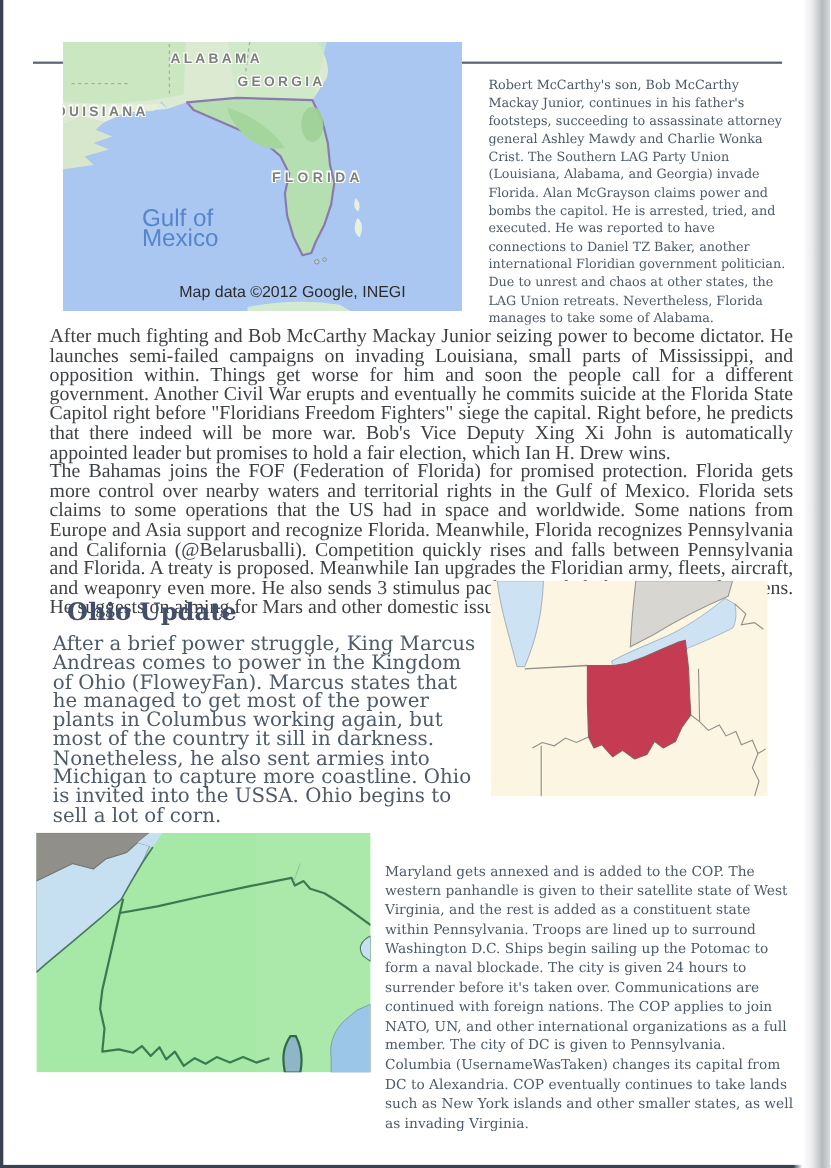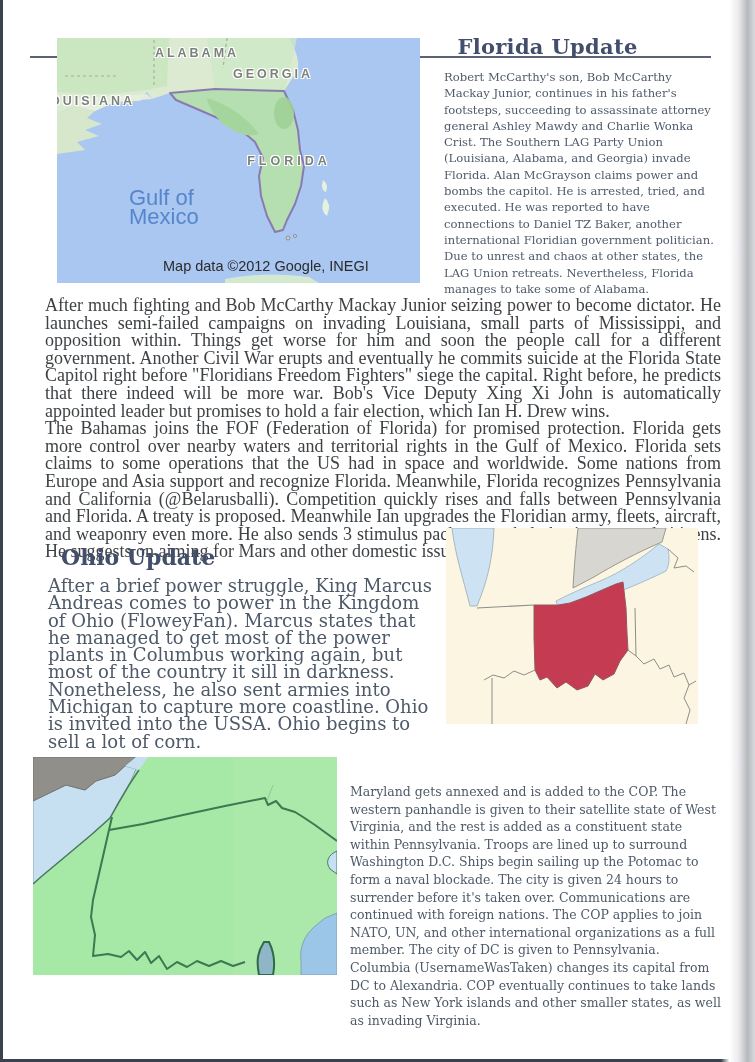--- a/index.html
+++ b/index.html
@@ -37,21 +37,21 @@
   .map{position:absolute;overflow:hidden;}
   .fl-map{left:57px;top:38px;width:363px;height:245px;z-index:1;}
   .oh-map{left:446px;top:528px;width:252px;height:196px;}
   .pa-map{left:33px;top:757px;width:304px;height:218px;}
   .map svg{position:absolute;left:0;top:0;display:block;}
 
   .gmap-label{position:absolute;font-family:"Liberation Sans",sans-serif;font-weight:600;
     color:#7b807b;letter-spacing:3px;font-size:12.5px;white-space:nowrap;
     text-shadow:-1px -1px 0 #fff,1px -1px 0 #fff,-1px 1px 0 #fff,1px 1px 0 #fff;}
   .lbl-alabama{left:85px;top:8px;width:110px;text-align:center;}
-  .lbl-georgia{left:153px;top:29px;width:92px;text-align:center;margin-left:17px;}
+  .lbl-georgia{left:153px;top:29px;width:92px;text-align:center;}
   .lbl-louisiana{left:-7px;top:56px;}
   .lbl-florida{left:183px;top:116px;width:98px;text-align:center;letter-spacing:4px;}
   .lbl-gulf{position:absolute;left:40px;top:150px;font-family:"Liberation Sans",sans-serif;
     font-size:22px;line-height:19px;color:#5586cc;font-weight:400;margin-left:32px;}
   .lbl-attrib{position:absolute;left:106px;top:220px;font-family:"Liberation Sans",sans-serif;
     font-size:14.5px;color:#2b2b2b;white-space:nowrap;}
 </style>
 </head>
 <body>
 
@@ -88,21 +88,20 @@
       <path d="M168,241 Q212,233 252,239 L262,245 L168,245 Z" fill="#d4ead0"></path>
     </svg>
     <span class="gmap-label lbl-alabama">ALABAMA</span>
     <span class="gmap-label lbl-georgia">GEORGIA</span>
     <span class="gmap-label lbl-louisiana">OUISIANA</span>
     <span class="gmap-label lbl-florida">FLORIDA</span>
     <span class="lbl-gulf"><span>Gulf of</span><br><span>Mexico</span></span>
     <span class="lbl-attrib">Map data ©2012 Google, INEGI</span>
   </div>
 
-  <h1 class="fl-title">Florida Update</h1>
   <div class="fl-sidebar">Robert McCarthy's son, Bob McCarthy Mackay Junior, continues in his father's footsteps, succeeding to assassinate attorney general Ashley Mawdy and Charlie Wonka Crist. The Southern LAG Party Union (Louisiana, Alabama, and Georgia) invade Florida. Alan McGrayson claims power and bombs the capitol. He is arrested, tried, and executed. He was reported to have connections to Daniel TZ Baker, another international Floridian government politician. Due to unrest and chaos at other states, the LAG Union retreats. Nevertheless, Florida manages to take some of Alabama.</div>
 
   <div class="paras">
     <p>After much fighting and Bob McCarthy Mackay Junior seizing power to become dictator. He launches semi-failed campaigns on invading Louisiana, small parts of Mississippi, and opposition within. Things get worse for him and soon the people call for a different government. Another Civil War erupts and eventually he commits suicide at the Florida State Capitol right before "Floridians Freedom Fighters" siege the capital. Right before, he predicts that there indeed will be more war. Bob's Vice Deputy Xing Xi John is automatically appointed leader but promises to hold a fair election, which Ian H. Drew wins.</p>
     <p>The Bahamas joins the FOF (Federation of Florida) for promised protection. Florida gets more control over nearby waters and territorial rights in the Gulf of Mexico. Florida sets claims to some operations that the US had in space and worldwide. Some nations from Europe and Asia support and recognize Florida. Meanwhile, Florida recognizes Pennsylvania and California (@Belarusballi). Competition quickly rises and falls between Pennsylvania and Florida. A treaty is proposed. Meanwhile Ian upgrades the Floridian army, fleets, aircraft, and weaponry even more. He also sends 3 stimulus packages to help businesses and citizens. He suggests on aiming for Mars and other domestic issues. Later Florida takes Georgia.</p>
   </div>
 
   <h2 class="oh-title">Ohio Update</h2>
   <div class="oh-text">After a brief power struggle, King Marcus Andreas comes to power in the Kingdom of Ohio (FloweyFan). Marcus states that he managed to get most of the power plants in Columbus working again, but most of the country it sill in darkness. Nonetheless, he also sent armies into Michigan to capture more coastline. Ohio is invited into the USSA. Ohio begins to sell a lot of corn.</div>
 

